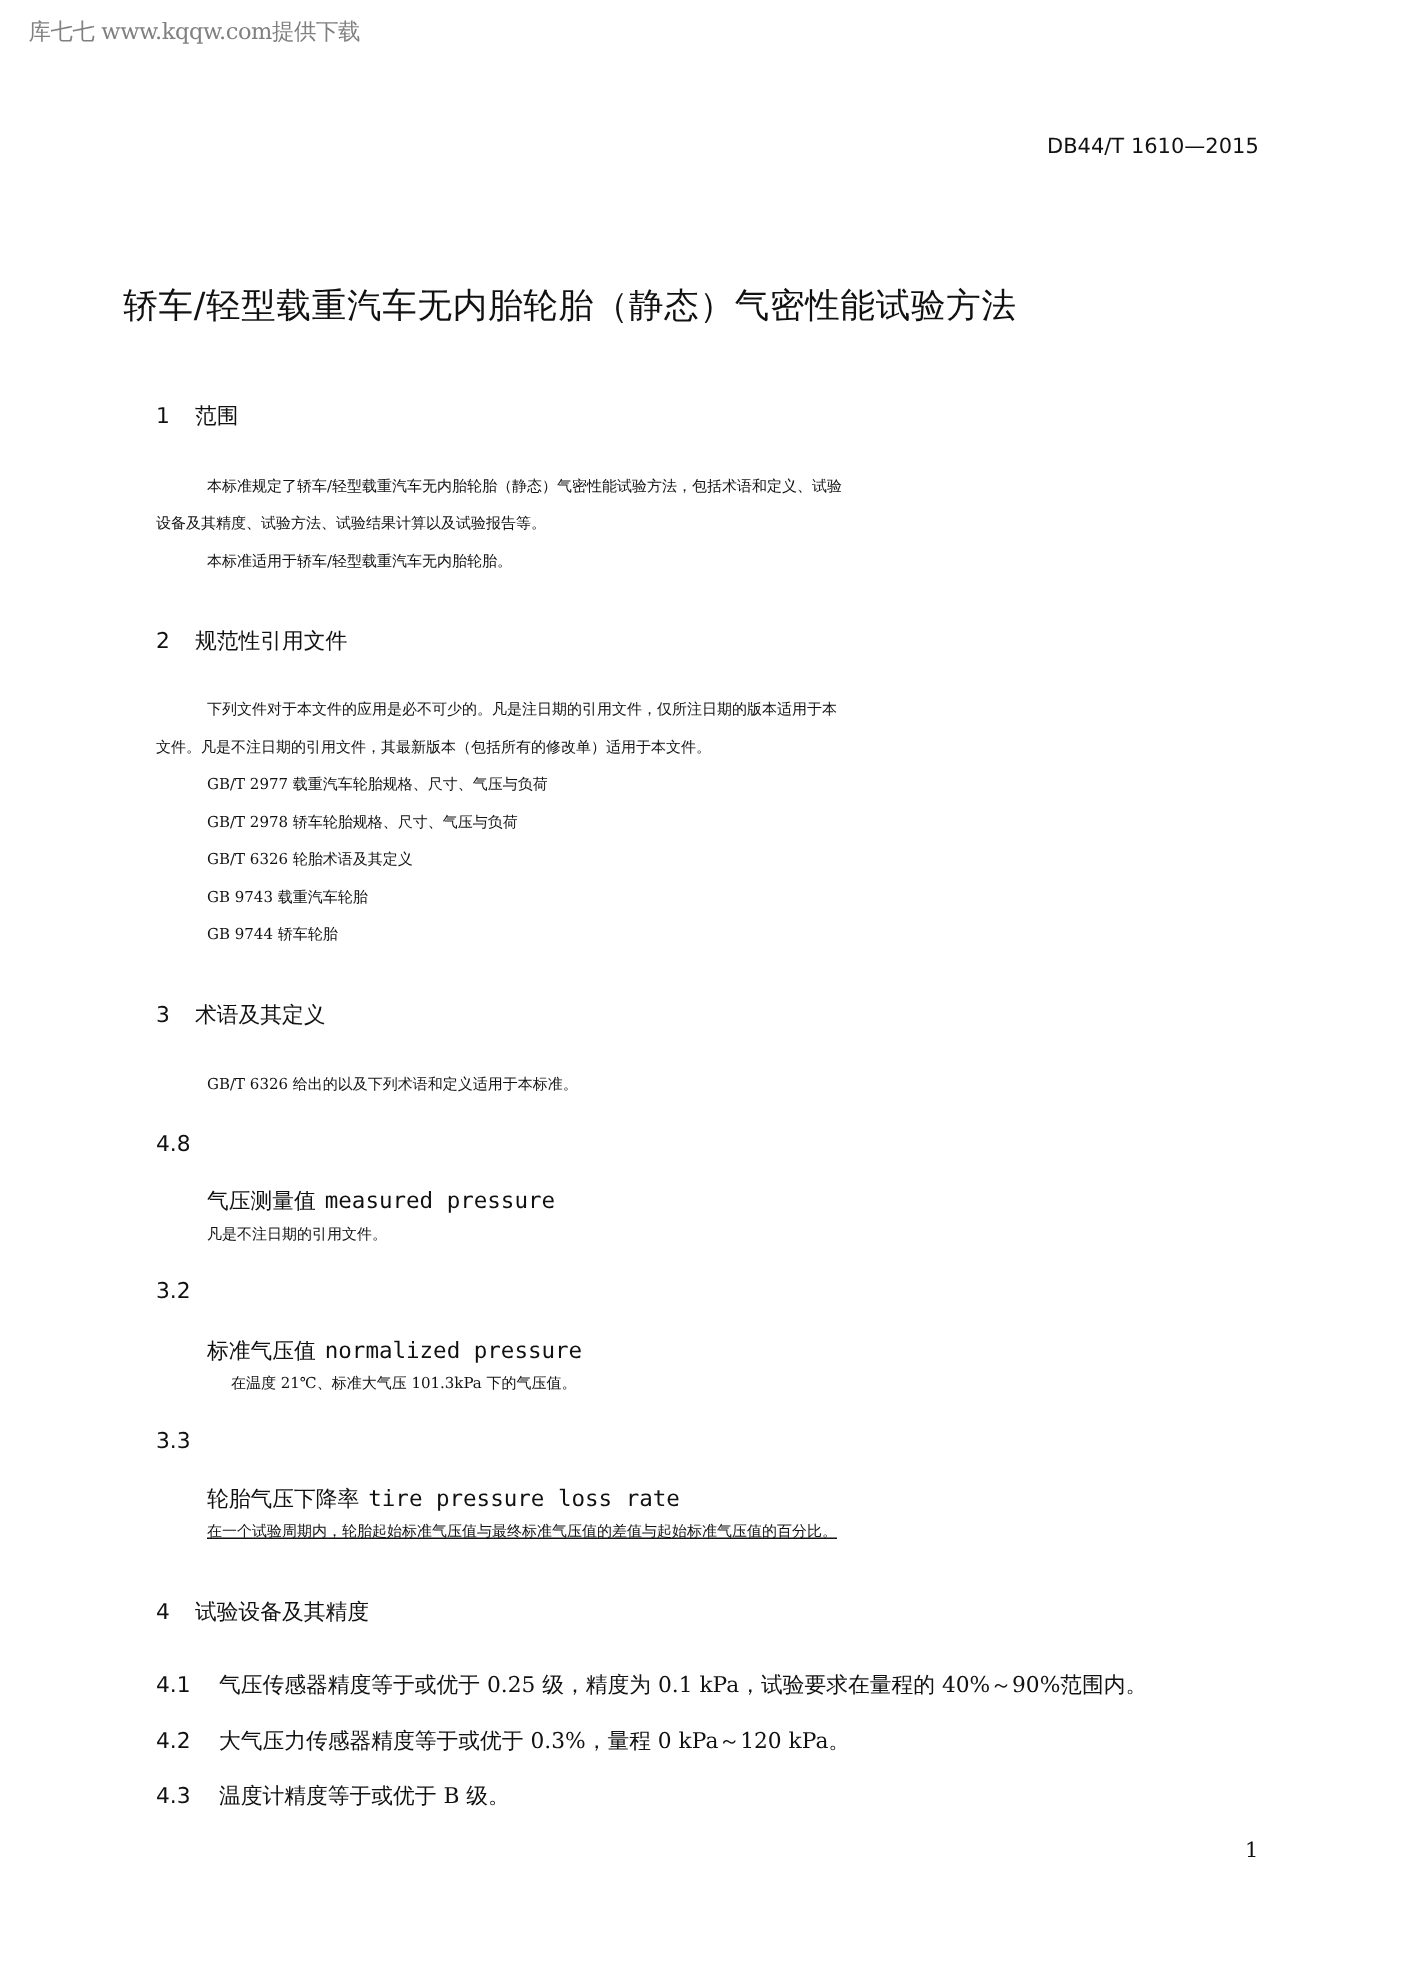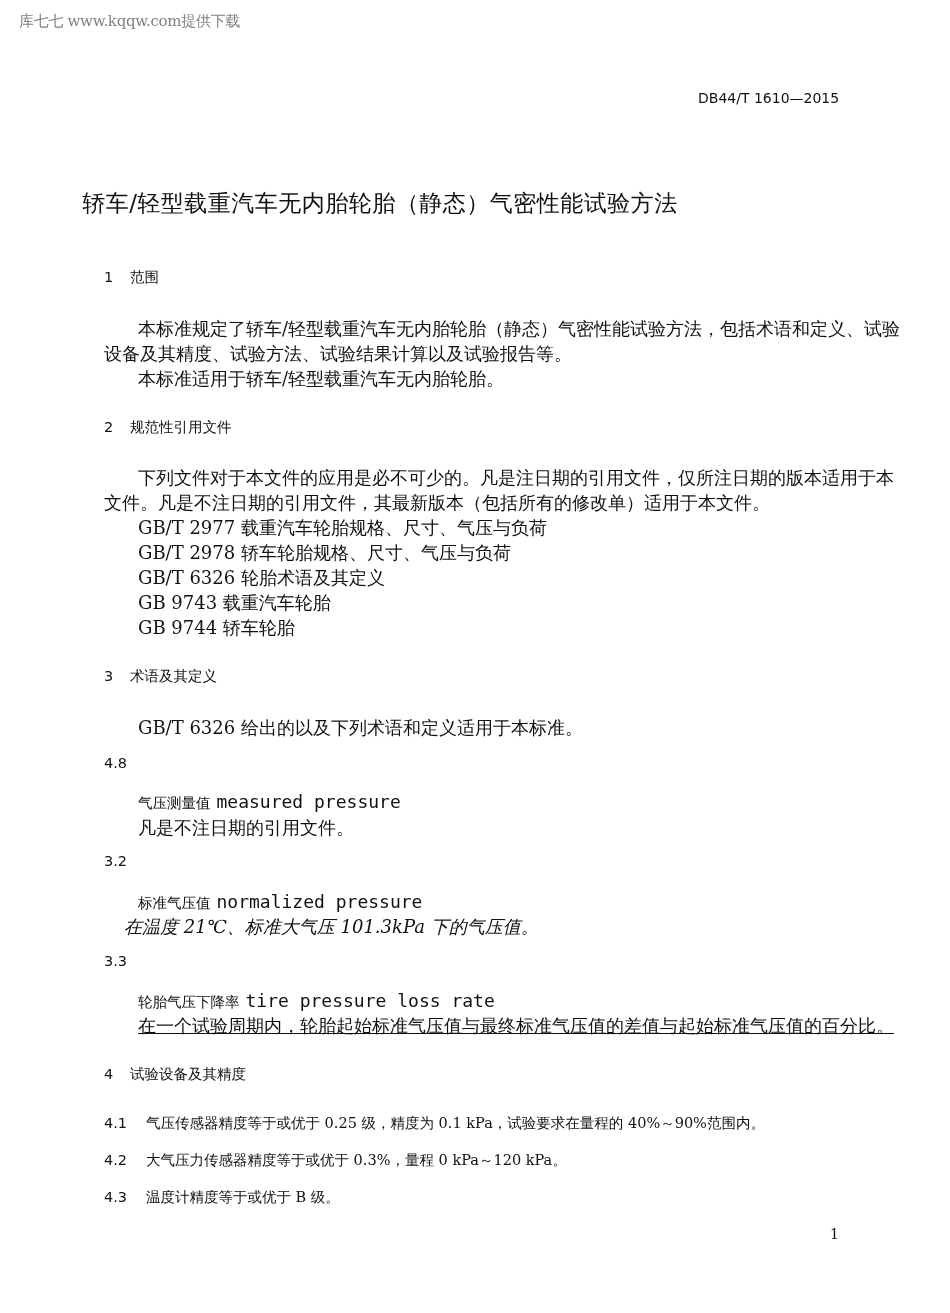--- a/index.html
+++ b/index.html
@@ -3,23 +3,23 @@
 <meta charset="utf-8">
 <style>
   html, body { margin:0; padding:0; background:#ffffff; }
   body { width:950px; height:1313px; position:relative; overflow:hidden; color:#111; font-family:"DejaVu Serif", serif; }
   .abs { position:absolute; white-space:nowrap; }
   .watermark { left:19px; top:12px; font-size:15px; color:#808080; font-family:"DejaVu Serif", serif; letter-spacing:-0.3px; }
   .docno { left:698px; top:90px; font-size:14px; font-family:"DejaVu Sans", sans-serif; color:#111; }
   .title { left:0; width:760px; top:188px; text-align:center; font-size:23px; font-family:"DejaVu Sans", sans-serif; color:#111; letter-spacing:0.5px; }
   .h { font-size:14.5px; font-family:"DejaVu Sans", sans-serif; color:#111; }
   .h .num { display:inline-block; width:26px; }
-  .p { font-size:18px; color:#111; font-family:"DejaVu Serif", serif; }
+  .p { font-size:10px; color:#111; font-family:"DejaVu Serif", serif; }
   .term { font-size:14.5px; font-family:"DejaVu Sans", sans-serif; color:#111; }
-  .term .en { font-family:"DejaVu Sans Mono", monospace; font-size:18px; margin-left:6px; }
+  .term .en { font-family:"DejaVu Sans Mono", monospace; font-size:15px; margin-left:6px; }
   .sub { font-size:14.5px; font-family:"DejaVu Sans", sans-serif; color:#111; }
   .item { font-size:14.5px; color:#111; }
   .item .num { display:inline-block; width:42px; font-family:"DejaVu Sans", sans-serif; }
   .pageno { left:830px; top:1226px; font-size:14px; font-family:"DejaVu Serif", serif; }
 </style>
 </head>
 <body>
 
 <div class="abs watermark">库七七 www.kqqw.com提供下载</div>
 <div class="abs docno">DB44/T 1610—2015</div>
@@ -51,21 +51,21 @@
 <div class="abs sub" style="left:104px;top:755px;">4.8</div>
 <div class="abs term" style="left:138px;top:791px;">
   <span>气压测量值</span><span class="en">measured pressure</span>
 </div>
 <div class="abs p" style="left:138px;top:816px;">凡是不注日期的引用文件。</div>
 
 <div class="abs sub" style="left:104px;top:853px;">3.2</div>
 <div class="abs term" style="left:138px;top:891px;">
   <span>标准气压值</span><span class="en">normalized pressure</span>
 </div>
-<div class="abs p" style="left:124px;top:915px;font-style:italic;">在温度 21℃、标准大气压 101.3kPa 下的气压值。</div>
+<div class="abs p" style="left:154px;top:915px;">在温度 21℃、标准大气压 101.3kPa 下的气压值。</div>
 
 <div class="abs sub" style="left:104px;top:953px;">3.3</div>
 <div class="abs term" style="left:138px;top:990px;">
   <span>轮胎气压下降率</span><span class="en">tire pressure loss rate</span>
 </div>
 <div class="abs p" style="left:138px;top:1014px;text-decoration:underline;">在一个试验周期内，轮胎起始标准气压值与最终标准气压值的差值与起始标准气压值的百分比。</div>
 
 <div class="abs h" style="left:104px;top:1065px;">
   <span class="num">4</span><span>试验设备及其精度</span>
 </div>

